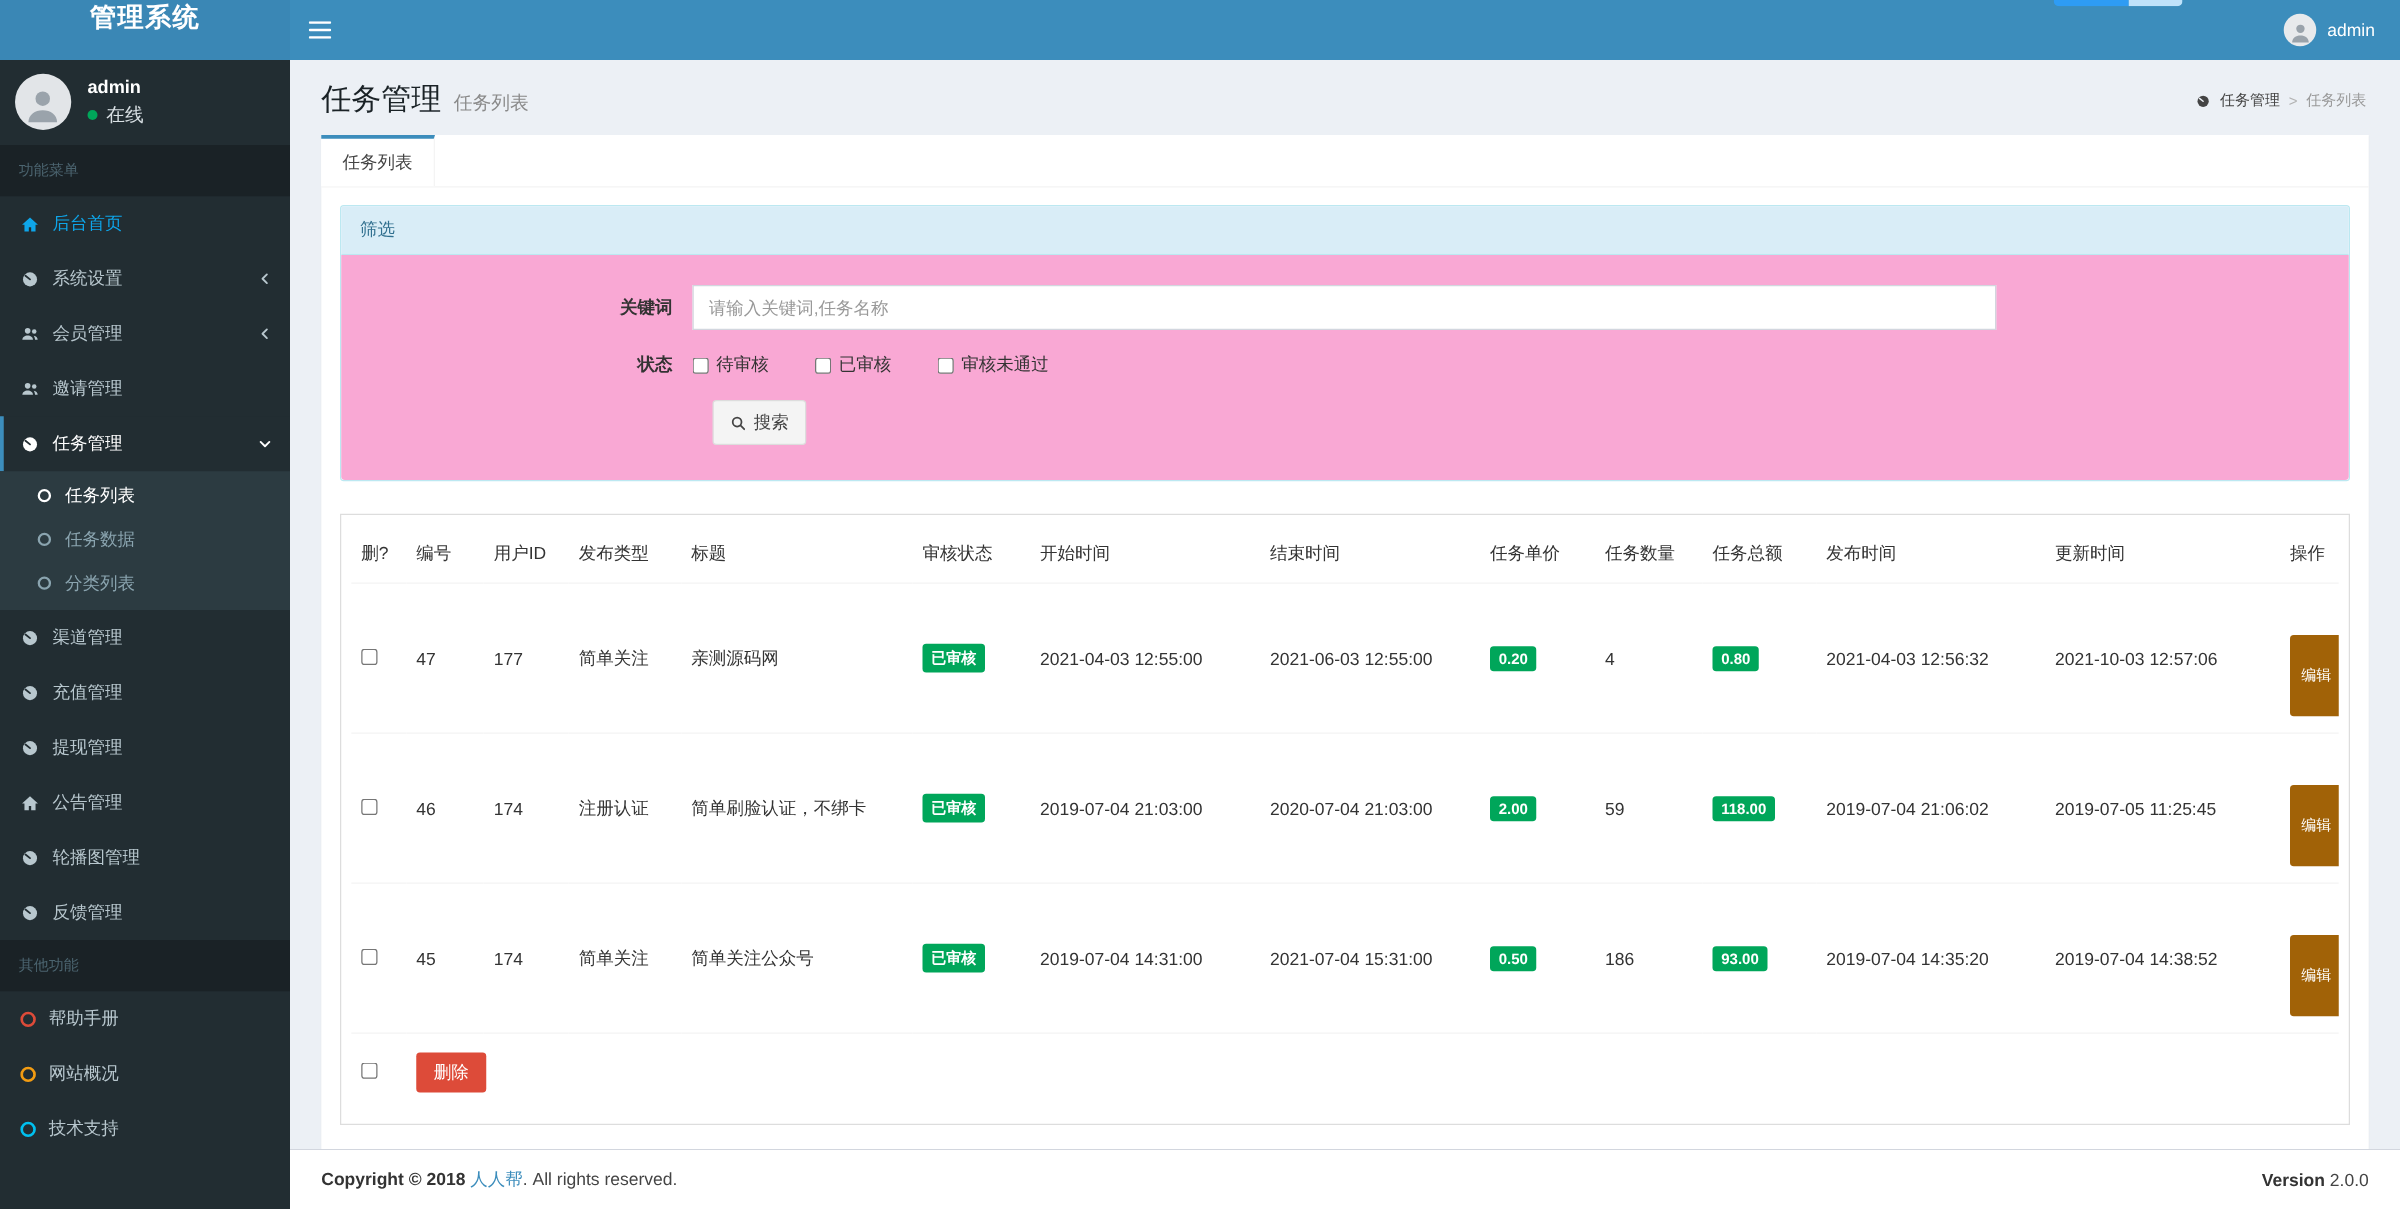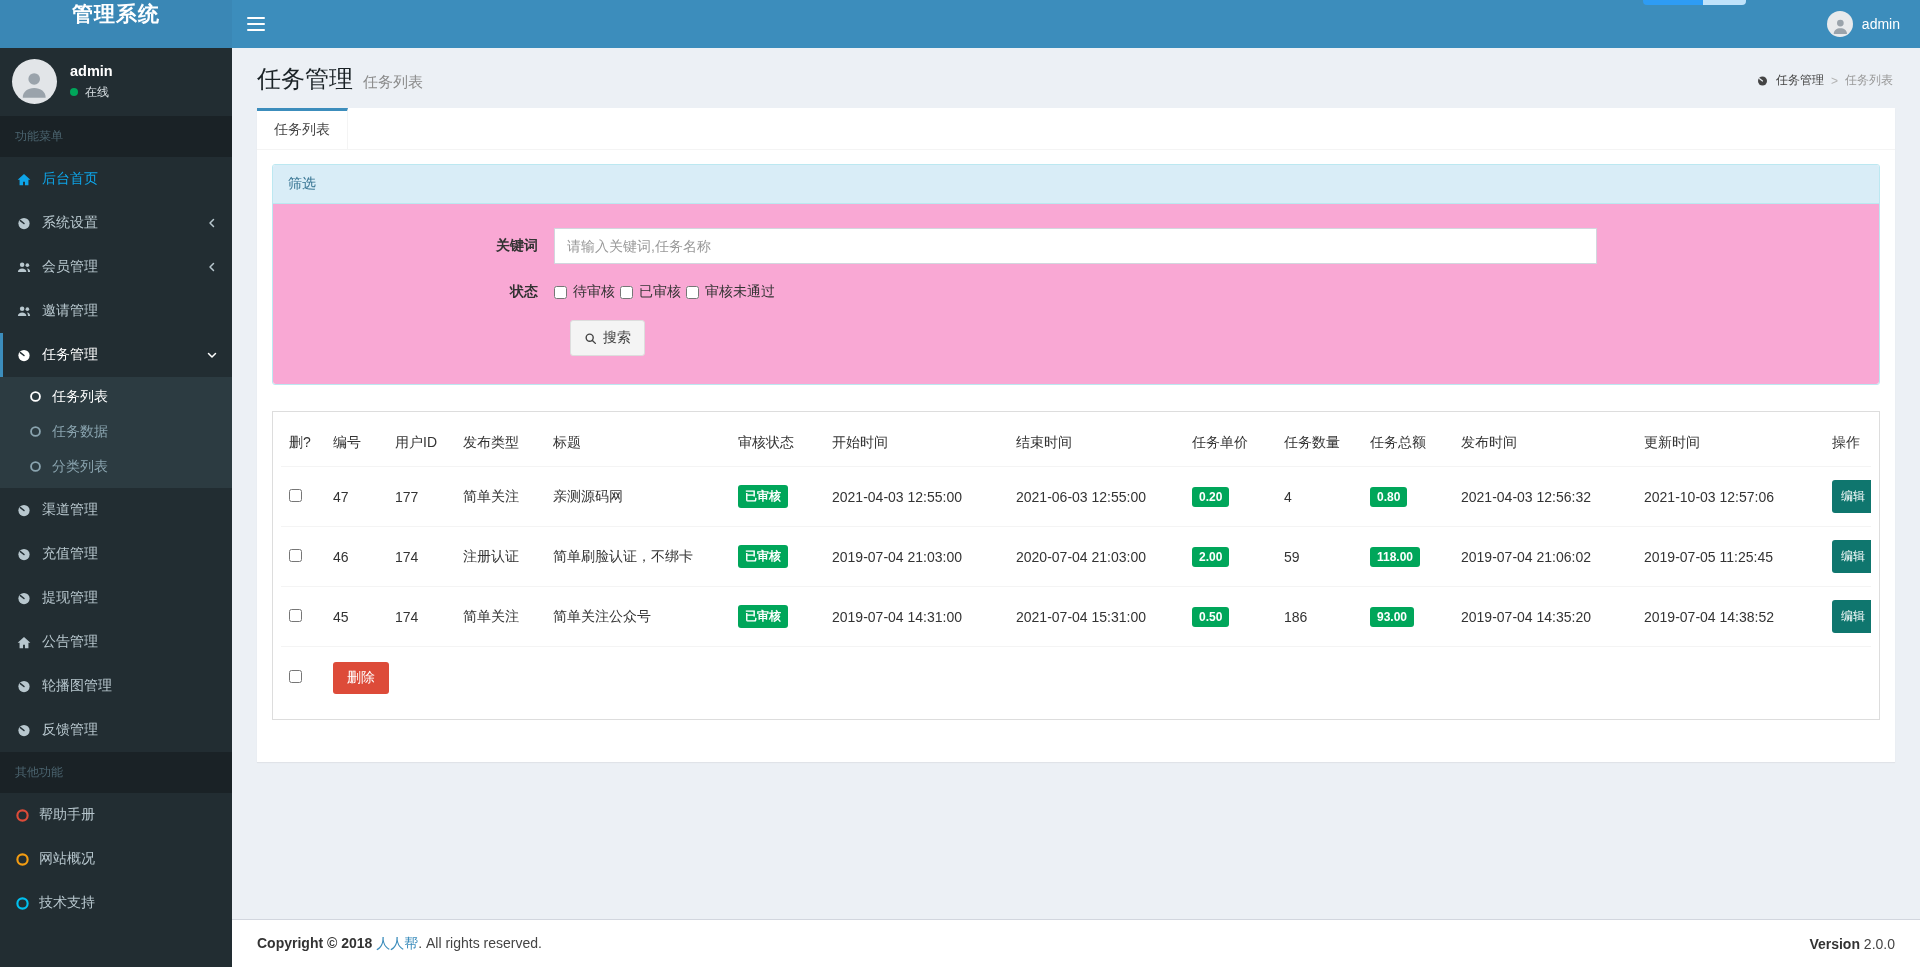--- a/index.html
+++ b/index.html
@@ -24,21 +24,21 @@
                   border-radius:0 0 4px 4px; overflow:hidden; z-index:30; }
   .top-artifact .seg1 { width:58%; background:#2e9cf4; }
   .top-artifact .seg2 { width:42%; background:#bfe2fa; }
 
   
   .sidebar { position:fixed; top:48px; bottom:0; left:0; width:232px; background:#222d32; z-index:15; }
   .user-panel { display:flex; align-items:center; gap:13px; padding:11px 12px 12px 12px; }
   .user-avatar { width:45px; height:45px; border-radius:50%; background:#e2e5e8; overflow:hidden;
                  display:flex; align-items:flex-end; justify-content:center; flex:none; }
   .user-name { color:#fff; font-size:14.5px; font-weight:bold; margin-bottom:5px; }
-  .user-status { display:flex; align-items:center; gap:7px; color:#d9e0e4; font-size:12px; }
+  .user-status { display:flex; align-items:center; gap:7px; color:#d9e0e4; font-size:15px; }
   .status-dot { width:8px; height:8px; border-radius:50%; background:#00a65a; }
   .menu-header { background:#1a2226; color:#4b646f; font-size:12px; padding:12px 15px; }
   .sm-item { display:flex; align-items:center; height:44px; padding:0 14px 0 12px;
              border-left:3px solid transparent; color:#b8c7ce; font-size:14px; cursor:pointer; }
   .sm-item .sm-icon { width:18px; height:15px; margin-right:9px; display:inline-flex; flex:none; }
   .sm-item .sm-label { flex:1; }
   .sm-item .sm-chev { width:12px; height:12px; display:inline-flex; }
   .sm-item.bright { color:#0ea5e9; }
   .sm-item.active { border-left-color:#3c8dbc; color:#fff; background:#222d32; }
   .submenu { background:#2c3b41; padding:2px 0 4px 0; }
@@ -68,39 +68,39 @@
   
   .filter-panel { border:1px solid #bce8f1; border-radius:3px; margin-bottom:26px; }
   .filter-header { background:#d9edf7; color:#31708f; font-size:14px; padding:10px 15px;
                    border-bottom:1px solid #bce8f1; border-radius:2px 2px 0 0; }
   .filter-body { background:#f9a8d4; padding:24px 15px 28px 15px; border-radius:0 0 3px 3px; }
   .form-row { display:flex; align-items:center; margin-bottom:19px; }
   .form-label { width:266px; flex:none; text-align:right; padding-right:16px; font-size:14px; font-weight:bold; color:#333; }
   .keyword-input { width:1043px; height:36px; border:1px solid #d2d6de; padding:0 12px; font-size:14px; color:#333;
                    font-family:"Liberation Sans","DejaVu Sans",sans-serif; outline:none; }
   .keyword-input::placeholder { color:#999; }
-  .checkbox-group { display:flex; align-items:center; gap:5px; }
+  .checkbox-group { display:flex; align-items:center; gap:37px; }
   .cb-option { display:flex; align-items:center; gap:6px; font-size:14px; color:#333; cursor:pointer; }
   input[type=checkbox] { width:13px; height:13px; margin:0; cursor:pointer; }
   .btn-row { margin-bottom:0; }
   .search-btn { margin-left:282px; display:inline-flex; align-items:center; gap:6px; background:#f4f4f4;
                 border:1px solid #ddd; border-radius:3px; padding:8px 13px; font-size:14px; color:#444; cursor:pointer; }
   .search-icon { width:13px; height:13px; display:inline-flex; }
 
   
   .table-panel { background:#fff; border:1px solid #ddd; padding:8px; }
   table { width:100%; border-collapse:collapse; table-layout:fixed; font-size:14px; color:#333; }
   th { text-align:left; font-weight:normal; color:#333; padding:14px 8px; border-bottom:1px solid #f4f4f4; }
   td { padding:13px 8px; border-bottom:1px solid #f4f4f4; vertical-align:middle;
        overflow:hidden; white-space:nowrap; text-overflow:ellipsis; }
   tr.delete-row td { border-bottom:none; padding-top:15px; padding-bottom:17px; }
   .badge { display:inline-block; background:#00a65a; color:#fff; font-size:12px; font-weight:bold;
            padding:3px 7px; border-radius:3px; }
-  .btn-edit { background:#0f766e; color:#fff; border:none; border-radius:3px; padding:8px 9px;
-              font-size:12px; cursor:pointer; font-family:inherit; }
+  .btn-edit { background:#a16207; color:#fff; border:none; border-radius:3px; padding:24px 9px;
+              font-size:12px; cursor:pointer; font-family:inherit;margin-top:28px; }
   .btn-delete { background:#dd4b39; color:#fff; border:none; border-radius:3px; padding:7px 14px;
                 font-size:14px; cursor:pointer; font-family:inherit; }
 
   
   .footer { position:fixed; left:232px; right:0; bottom:0; height:48px; background:#fff;
             border-top:1px solid #d2d6de; display:flex; align-items:center; justify-content:space-between;
             padding:0 25px; font-size:14px; color:#444; z-index:15; }
   .footer b { color:#333; }
   .brand-link { color:#3c8dbc; cursor:pointer; }
 </style>

